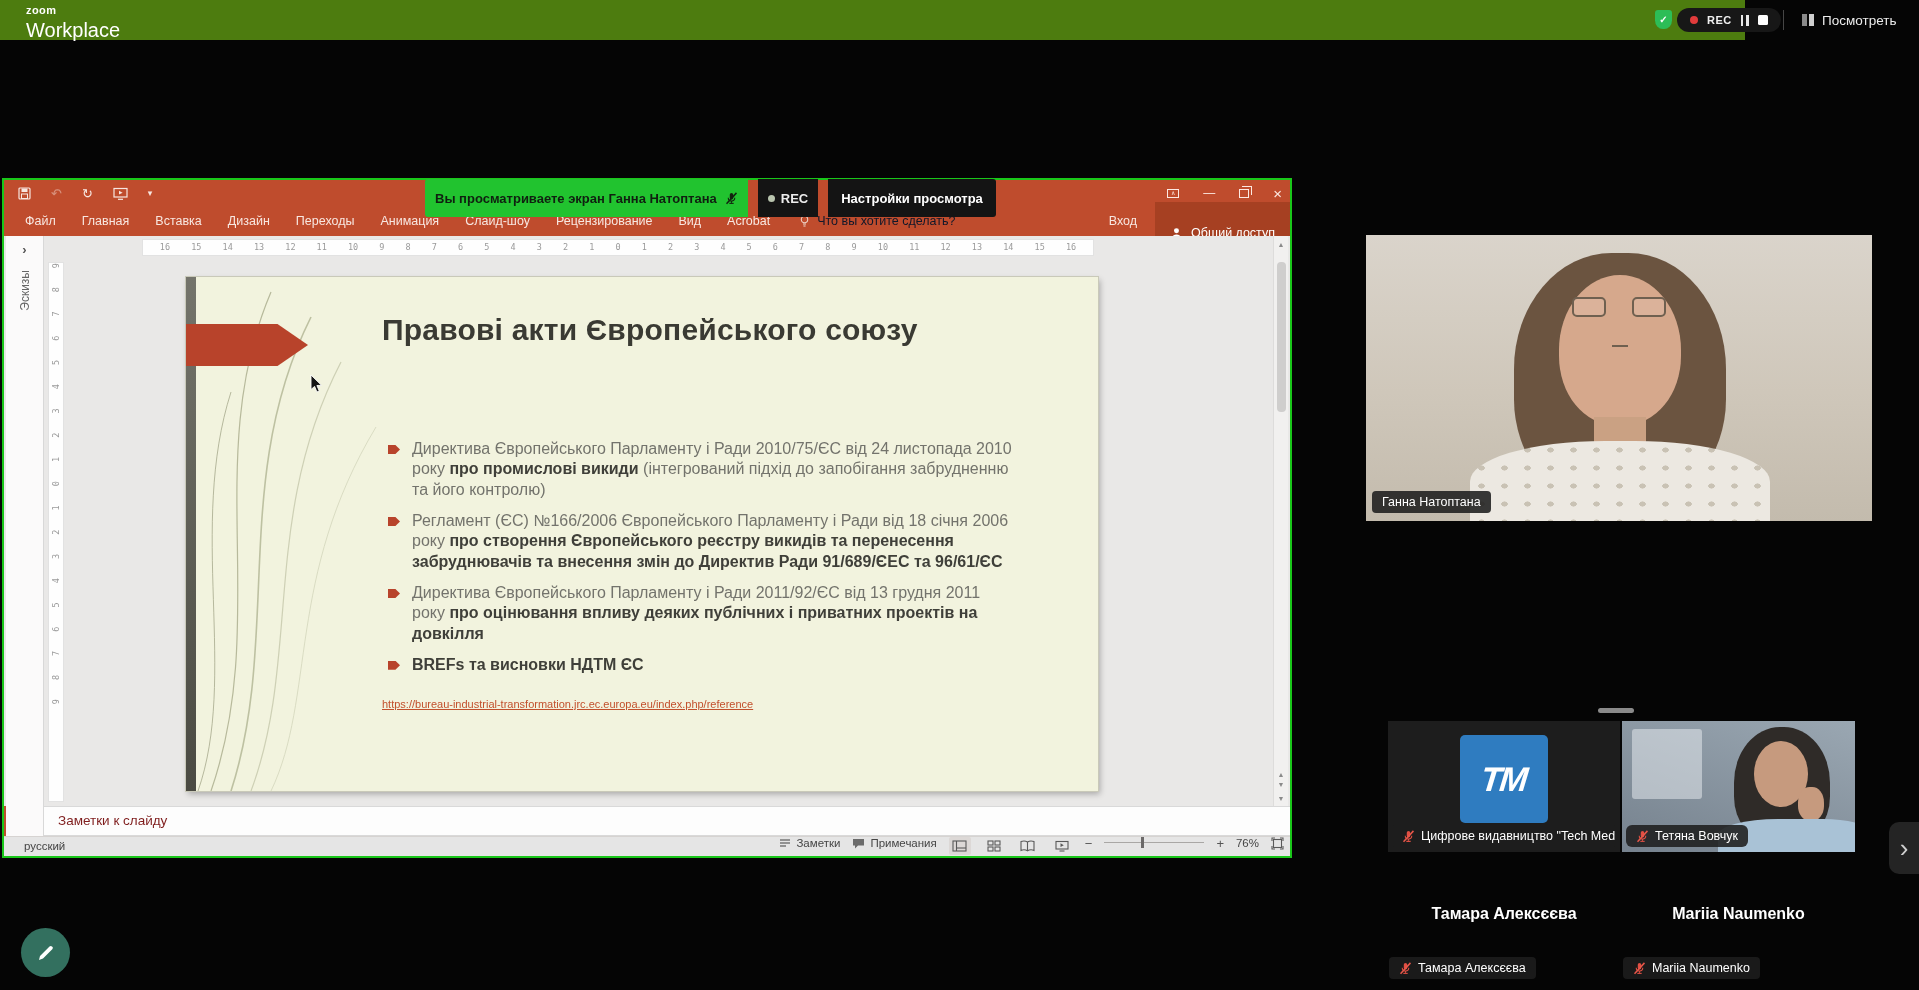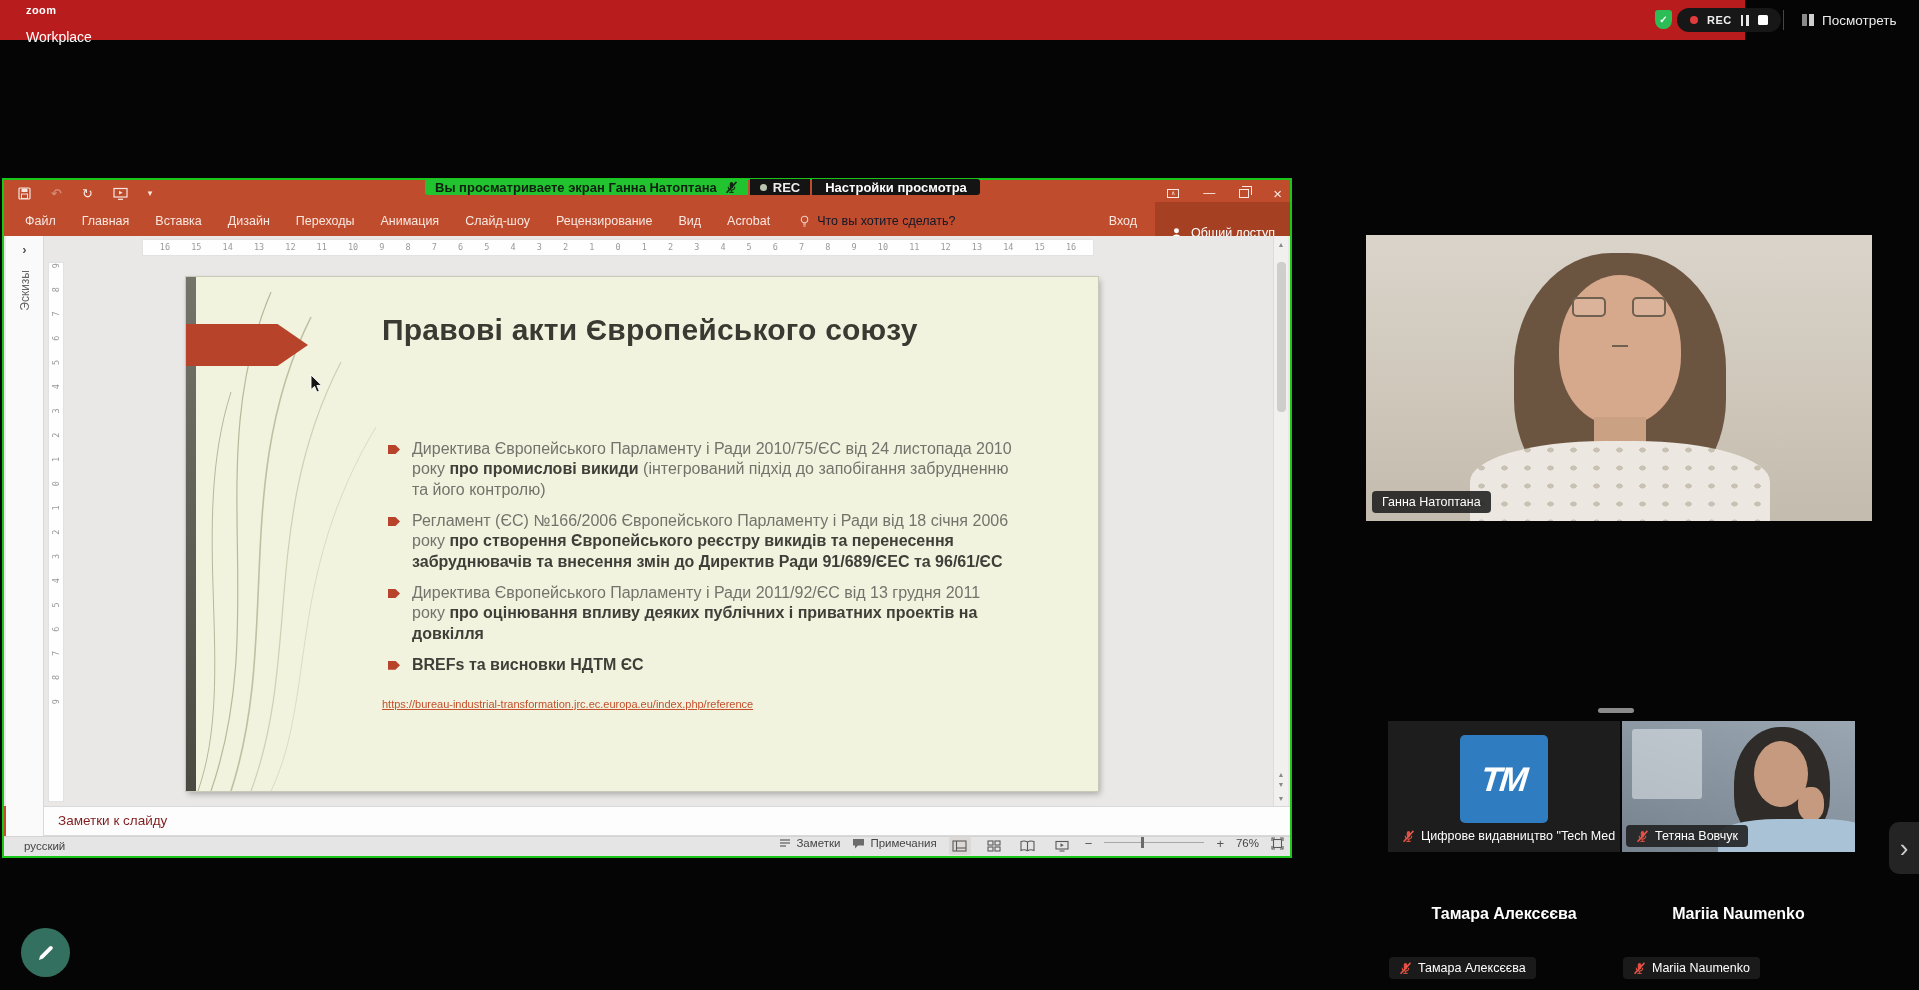--- a/index.html
+++ b/index.html
@@ -1,43 +1,43 @@
 <!DOCTYPE html>
 <html><head>
 <meta charset="utf-8">
 <style>
   * { margin:0; padding:0; box-sizing:border-box; }
   html,body { background:#000; }
   body { font-family:"Liberation Sans", sans-serif; }
   #stage { position:relative; width:1919px; height:990px; background:#050505; overflow:hidden; }
 
   
-  #topbar { position:absolute; left:0; top:0; width:1745px; height:40px; background:#b91c1c; }
+  #topbar { position:absolute; left:0; top:0; width:1745px; height:40px; background:#4d7c0f; }
   #logo { position:absolute; left:26px; top:5px; color:#fff; line-height:1; }
   #logo .l1 { font-size:11px; font-weight:700; letter-spacing:.4px; display:block; }
-  #logo .l2 { font-size:14px; font-weight:500; display:block; margin-top:14px; }
+  #logo .l2 { font-size:20px; font-weight:500; display:block; margin-top:4px; }
   #shield { position:absolute; left:1655px; top:10px; width:17px; height:19px; background:#2dbd57;
             border-radius:3px 3px 46% 46%; display:flex; align-items:center; justify-content:center;
             color:#fff; font-size:10px; font-weight:700; }
   #recpill { position:absolute; left:1677px; top:8px; height:24px; background:#171717; border-radius:12px;
              display:flex; align-items:center; gap:9px; padding:0 13px; }
   #recpill .dot { width:8px; height:8px; border-radius:50%; background:#e23b3b; }
   #recpill .rl { color:#f0f0f0; font-size:11px; font-weight:700; letter-spacing:.5px; }
   .pausebars { display:flex; gap:3px; }
   .pausebars i { display:block; width:2.5px; height:11px; background:#e8e8e8; }
   .stopsq { width:10px; height:10px; background:#fff; border-radius:1.5px; }
   #topdivider { position:absolute; left:1783px; top:10px; width:1px; height:20px; background:#464646; }
   #viewbtn { position:absolute; left:1802px; top:8px; height:24px; display:flex; align-items:center; gap:8px;
              color:#ececec; font-size:13.5px; cursor:default; }
   .gridico { display:flex; gap:2px; }
   .gridico i { display:block; width:5px; height:12px; background:#cfcfcf; }
   .gridico i.dk { background:#8a8a8a; }
 
   
-  #banner { position:absolute; left:390px; top:179px; height:16px; display:flex; gap:2px; z-index:40; font-size:13px;padding-left:35px; }
+  #banner { position:absolute; left:390px; top:179px; height:38px; display:flex; gap:10px; z-index:40; font-size:13px;padding-left:35px; }
   #banner .seg { display:flex; align-items:center; }
   .bn-green { background:#21c32f; color:#102010; font-weight:700; padding:0 10px; gap:8px; border-radius:3px 0 0 3px; }
   .bn-rec   { background:#141414; color:#ededed; font-weight:700; padding:0 10px; gap:6px; }
   .bn-rec .dot { width:7px; height:7px; border-radius:50%; background:#b9c4ae; }
   .bn-set   { background:#141414; color:#fff; font-weight:700; padding:0 13px; border-radius:0 3px 3px 0; }
 
   
   #ppt { position:absolute; left:2px; top:178px; width:1290px; height:680px; border:2px solid #19c719; background:#bf4c2d; }
   #titlebar { position:absolute; left:0; top:0; width:1286px; height:26px; display:flex; align-items:center; }
   #qat { display:flex; align-items:center; gap:20px; padding-left:14px; color:#f7e6e0; }
@@ -130,21 +130,21 @@
   #techlogo span { color:#fff; font-size:34px; font-weight:800; font-style:italic; transform:skewX(-6deg); letter-spacing:-2px; }
   #tiletech .chip { left:4px; bottom:5px; max-width:224px; overflow:hidden; text-overflow:ellipsis; }
 
   #tiletet { position:absolute; left:1622px; top:721px; width:233px; height:131px; overflow:hidden;
              background:linear-gradient(200deg,#9aa7b2,#76828e); }
   #tt-win { position:absolute; left:10px; top:8px; width:70px; height:70px; background:rgba(235,240,243,.5); border-radius:3px; }
   #tt-hair { position:absolute; left:112px; top:6px; width:96px; height:116px; background:#2f2b28; border-radius:48% 48% 40% 40%; }
   #tt-face { position:absolute; left:132px; top:20px; width:54px; height:66px; background:#c69a7e; border-radius:50%; }
   #tt-hand { position:absolute; left:176px; top:66px; width:26px; height:34px; background:#c69a7e; border-radius:45%; }
   #tt-body { position:absolute; left:96px; top:98px; width:150px; height:40px; background:#a9c2d6; border-radius:40% 30% 0 0; }
-  #tiletet .chip { left:4px; bottom:5px; }
+  #tiletet .chip { left:4px; bottom:5px;border-radius:6px; }
 
   .bigname { position:absolute; width:232px; text-align:center; color:#fff; font-size:16px; font-weight:700; top:905px; }
   #chip-tamara { left:1389px; top:957px; }
   #chip-mariia { left:1623px; top:957px; }
 
   #panelchev { position:absolute; left:1889px; top:822px; width:30px; height:52px; background:#242424;
                border-radius:10px 0 0 10px; display:flex; align-items:center; justify-content:center;
                color:#cfcfcf; font-size:26px; }
   #pencilbtn { position:absolute; left:21px; top:928px; width:49px; height:49px; border-radius:50%; background:#33705f;
                display:flex; align-items:center; justify-content:center; }

